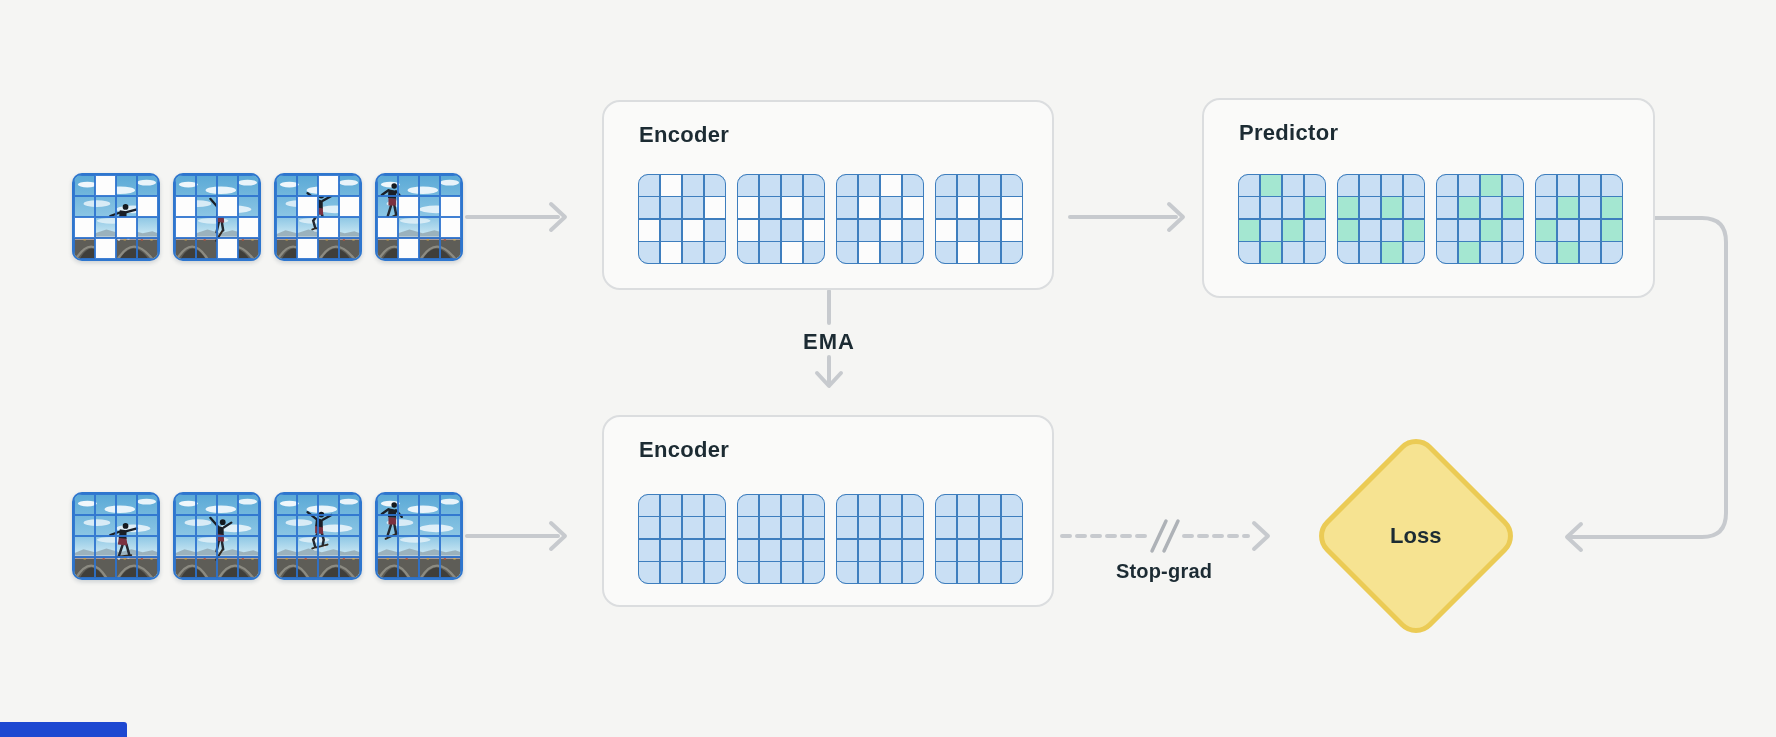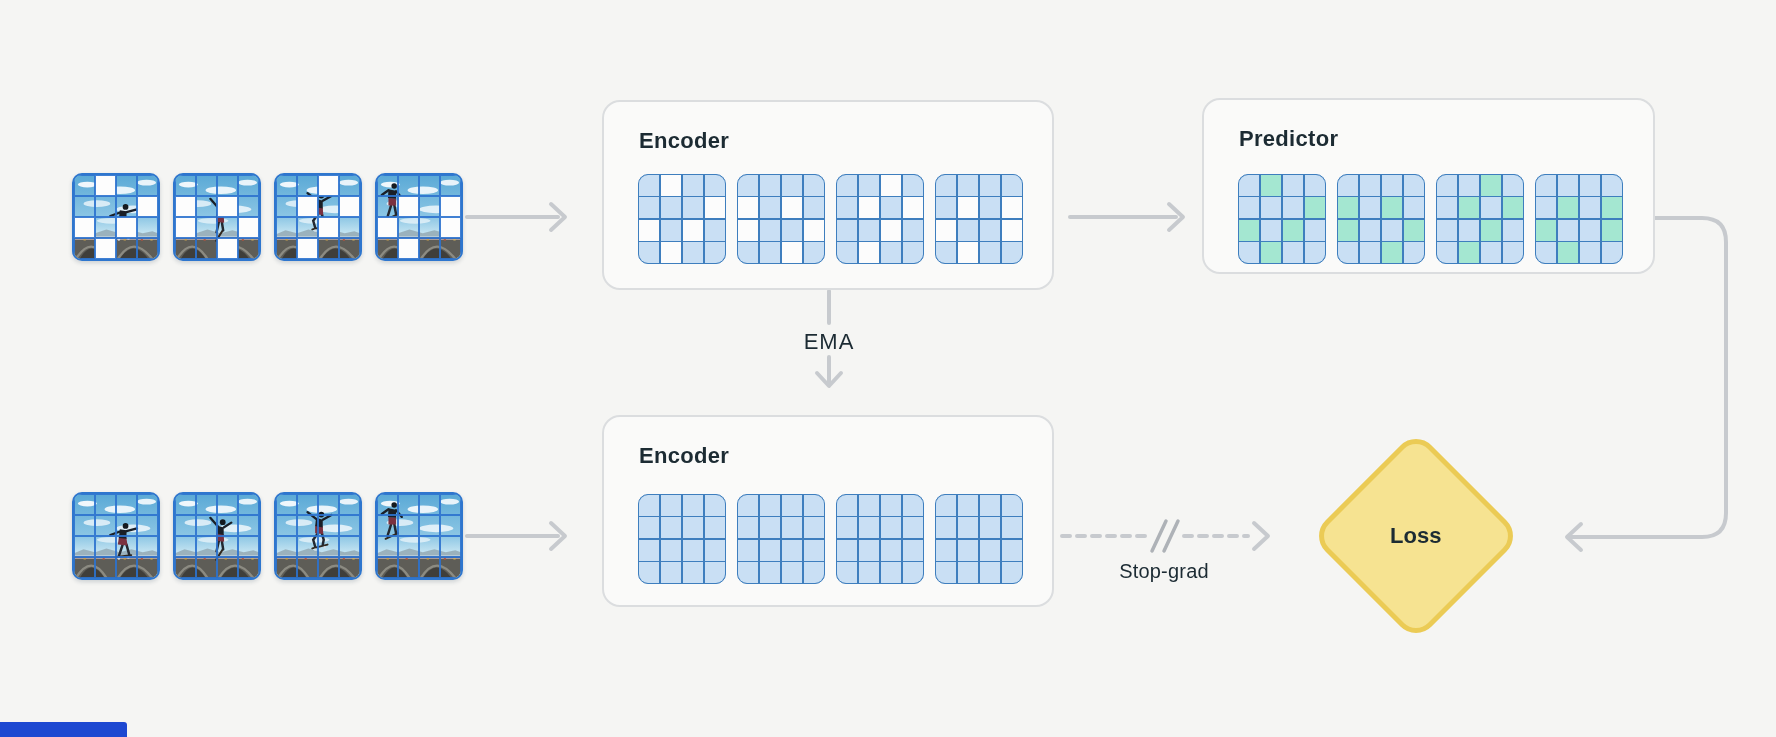--- a/index.html
+++ b/index.html
@@ -4,37 +4,37 @@
 <style>
   html,body{margin:0;padding:0;}
   body{font-family:"Liberation Sans",sans-serif;}
   .canvas{position:relative;width:1776px;height:737px;background:var(--bg);overflow:hidden;}
   .wires{position:absolute;left:0;top:0;pointer-events:none;}
   .wire{fill:none;stroke:var(--arrow);stroke-width:4;stroke-linecap:round;stroke-linejoin:round;}
   .wire.dashed{stroke-dasharray:8 7;}
   .wire.slash{stroke:var(--slash);stroke-width:3.5;}
 
   .box{position:absolute;background:var(--boxbg);border:2px solid var(--boxborder);border-radius:18px;box-sizing:border-box;}
-  .box-title{position:absolute;left:35px;top:20px;font-size:22px;font-weight:700;color:var(--text);letter-spacing:.3px;margin-top:6px;}
+  .box-title{position:absolute;left:35px;top:20px;font-size:22px;font-weight:700;color:var(--text);letter-spacing:.3px;}
   .grids{position:absolute;display:flex;gap:11px;}
   .tgrid{width:88px;height:90px;display:grid;grid-template-columns:repeat(4,1fr);grid-template-rows:repeat(4,1fr);
          gap:1.5px;background:var(--tborder);border:1.5px solid var(--tborder);border-radius:10px;overflow:hidden;box-sizing:border-box;}
   .tgrid .cell{min-width:0;min-height:0;}
   .tgrid .v0{background:var(--blue);}
   .tgrid .v1{background:var(--masked);}
   .tgrid .v2{background:var(--green);}
 
   .frame{position:absolute;width:88px;height:88px;border:2px solid var(--fgrid);border-radius:10px;overflow:hidden;
          box-sizing:border-box;box-shadow:0 2px 4px rgba(30,50,70,.18);background:#9CCBE4;}
   .frame svg{position:absolute;left:0;top:0;}
   .fgrid{position:absolute;left:0;top:0;right:0;bottom:0;display:grid;grid-template-columns:repeat(4,1fr);grid-template-rows:repeat(4,1fr);}
   .fgrid .cell{border:1px solid rgba(44,114,206,.9);min-width:0;min-height:0;}
   .fgrid .cell.m{background:#FDFDFD;}
 
-  .dlabel{position:absolute;transform:translate(-50%,-50%);font-weight:400;color:var(--text);white-space:nowrap;}
+  .dlabel{position:absolute;transform:translate(-50%,-50%);font-weight:700;color:var(--text);white-space:nowrap;}
   .ema{font-size:22px;letter-spacing:1px;}
   .stopgrad{font-size:20px;letter-spacing:.2px;}
 
   .loss{position:absolute;width:150px;height:150px;transform:rotate(45deg);background:var(--lossfill);
         border:5px solid var(--lossborder);border-radius:22px;box-sizing:border-box;display:flex;align-items:center;justify-content:center;}
   .loss span{transform:rotate(-45deg);font-size:22px;font-weight:700;color:var(--text);}
 
   .corner{position:absolute;left:0;top:722px;width:127px;height:15px;background:var(--corner);border-top-right-radius:3px;}
 </style>
 </head>
@@ -579,21 +579,21 @@
           <div class="cell v0"></div>
           <div class="cell v1"></div>
           <div class="cell v0"></div>
           <div class="cell v1"></div>
           <div class="cell v0"></div>
           <div class="cell v0"></div>
         </div>
     </div>
   </div>
 
-  <div class="box" style="left:1202px;top:98px;width:453px;height:176px">
+  <div class="box" style="left:1202px;top:98px;width:453px;height:200px">
     <div class="box-title">Predictor</div>
     <div class="grids" style="left:34px;top:74px">
       <div class="tgrid">
           <div class="cell v0"></div>
           <div class="cell v2"></div>
           <div class="cell v0"></div>
           <div class="cell v0"></div>
           <div class="cell v0"></div>
           <div class="cell v0"></div>
           <div class="cell v0"></div>

